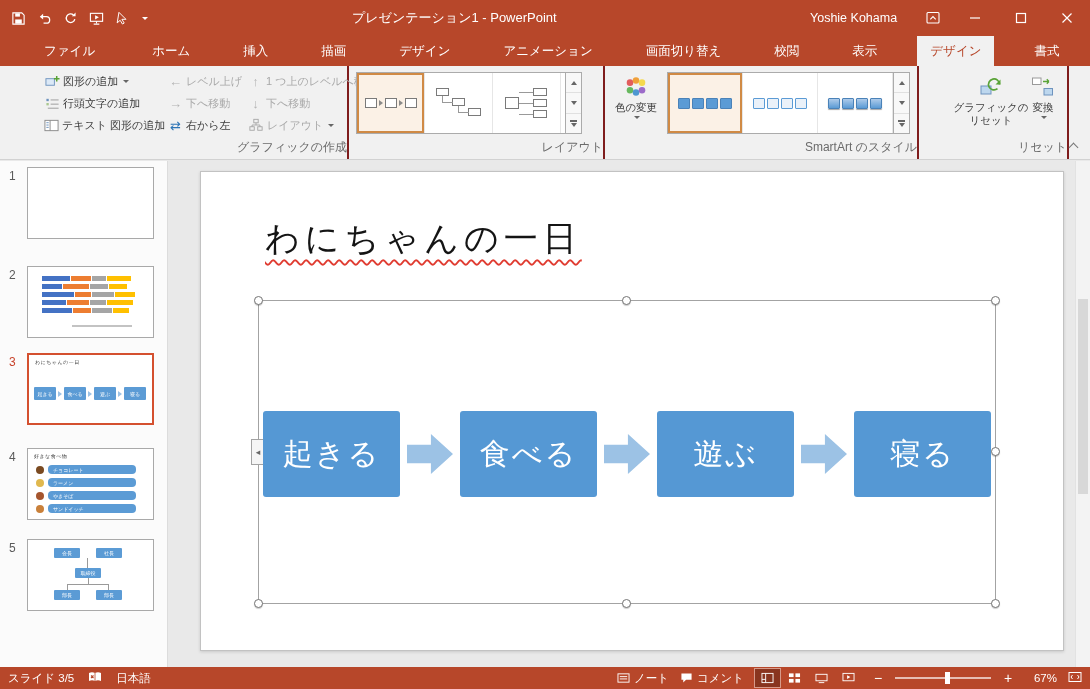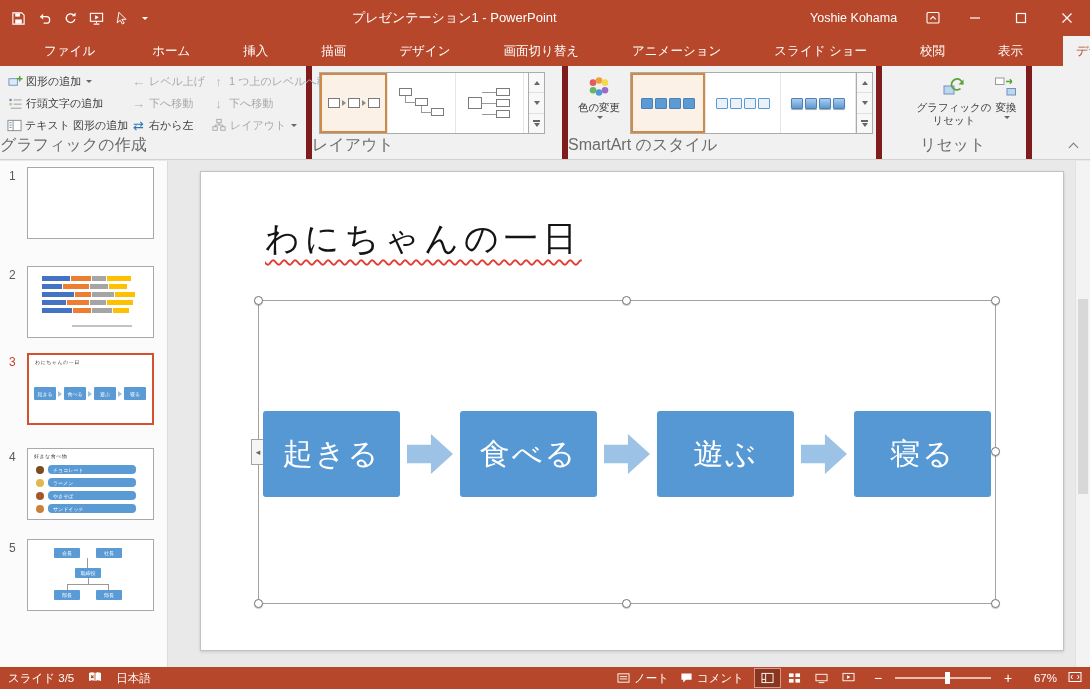--- a/index.html
+++ b/index.html
@@ -31,23 +31,23 @@
   .tabrow { position:absolute; left:0; top:36px; width:1090px; height:30px; background:#B7472A;
     display:flex; align-items:stretch; color:#fff; font-size:12.5px; }
   .tab { display:flex; align-items:center; padding:0 13px; white-space:nowrap;margin-left:27px; }
   .tab.file { padding:0 17px; }
   .tab.selected { background:#F1F1F1; color:#B7472A; }
   .tellme { display:flex; align-items:center; gap:6px; margin-left:16px; white-space:nowrap; font-size:12px; }
 
   
   .ribbon { position:absolute; left:0; top:66px; width:1090px; height:94px; background:#F1F1F1;
     border-bottom:1px solid #D2D2D2; color:#3B3B3B; }
-  .rgroup { position:absolute; top:0; height:93px; border-right:6px solid #7f1d1d; }
-  .glabel { position:absolute; bottom:3px; left:0; width:100%; text-align:left;
-    font-size:16px; color:#6B6B6B; white-space:nowrap; }
+  .rgroup { position:absolute; top:0; height:93px; border-right:2px solid #7f1d1d;margin-left:37px; }
+  .glabel { position:absolute; bottom:3px; left:0; width:100%; text-align:right;
+    font-size:12px; color:#6B6B6B; white-space:nowrap; }
   .g-create { left:0; width:312px; }
   .g-layouts { left:312px; width:256px; }
   .g-styles { left:568px; width:314px; }
   .g-reset { left:920px; width:112px; }
   .colwrap { display:flex; padding:4px 0 0 4px; }
   .col { display:flex; flex-direction:column; }
   .sbtn { display:flex; align-items:center; gap:3px; height:22px; padding:0 3px;
     font-size:11px; white-space:nowrap; }
   .sbtn .ricon { width:16px; display:flex; justify-content:center; }
   .gi { font-size:13px; line-height:1; width:15px; text-align:center; }
@@ -229,23 +229,22 @@
       </div>
     </div>
   </div>
 
   <div class="tabrow">
     <div class="tab file">ファイル</div>
     <div class="tab">ホーム</div>
     <div class="tab">挿入</div>
     <div class="tab">描画</div>
     <div class="tab">デザイン</div>
+    <div class="tab">アニメーション</div>
     <div class="tab">画面切り替え</div>
-    <div class="tab">アニメーション</div>
-    <div class="tab">スライド ショー</div>
     <div class="tab">校閲</div>
     <div class="tab">表示</div>
     <div class="tab selected">デザイン</div>
     <div class="tab">書式</div>
     <div class="tellme">
       <svg width="14" height="14" viewBox="0 0 16 16">
           <circle cx="8" cy="6" r="4" fill="none" stroke="#fff" stroke-width="1.2"></circle>
           <path d="M6.3 11.5h3.4M6.8 13.5h2.4" stroke="#fff" stroke-width="1.1"></path>
         </svg>
       <span>実行したい作業を入力してください</span>

